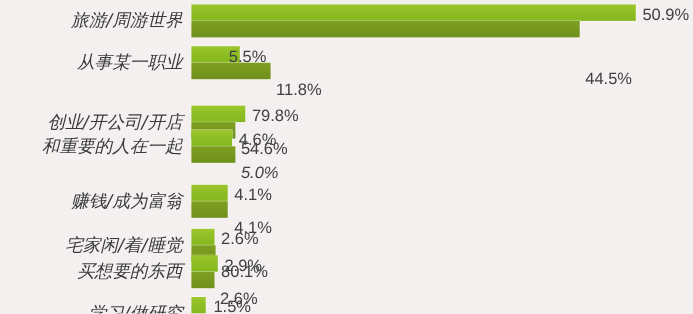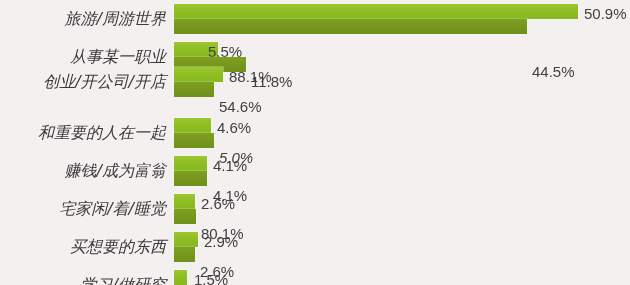--- a/index.html
+++ b/index.html
@@ -103,26 +103,26 @@
         <div class="bar a" style="width:44px;"></div>
         <div class="vlabel a" style="left:34px;">5.5%</div>
       </div>
       <div class="barline b">
         <div class="bar b" style="width:72px;"></div>
         <div class="vlabel b" style="left:77px;">11.8%</div>
       </div>
     </div>
   </div>
 
-  <div class="row" style="top:63px;text-align:center;">
+  <div class="row" style="top:92px;text-align:center;">
     <div class="cat-label">创业/开公司/开店</div>
     <div class="bars">
       <div class="barline a">
         <div class="bar a" style="width:49px;"></div>
-        <div class="vlabel a" style="left:55px;">88.1%</div>
+        <div class="vlabel a" style="left:55px;">79.8%</div>
       </div>
       <div class="barline b">
         <div class="bar b" style="width:40px;"></div>
         <div class="vlabel b" style="left:45px;">54.6%</div>
       </div>
     </div>
   </div>
 
   <div class="row" style="top:114px;">
     <div class="cat-label">和重要的人在一起</div>
@@ -131,35 +131,35 @@
         <div class="bar a" style="width:37px;"></div>
         <div class="vlabel a" style="left:43px;">4.6%</div>
       </div>
       <div class="barline b">
         <div class="bar b" style="width:40px;"></div>
         <div class="vlabel b" style="left:45px;font-style:italic;">5.0%</div>
       </div>
     </div>
   </div>
 
-  <div class="row" style="top:152px;">
+  <div class="row" style="top:164px;">
     <div class="cat-label">赚钱/成为富翁</div>
     <div class="bars">
       <div class="barline a">
         <div class="bar a" style="width:33px;"></div>
         <div class="vlabel a" style="left:39px;">4.1%</div>
       </div>
       <div class="barline b">
         <div class="bar b" style="width:33px;"></div>
         <div class="vlabel b" style="left:39px;">4.1%</div>
       </div>
     </div>
   </div>
 
-  <div class="row" style="top:190px;">
+  <div class="row" style="top:204px;">
     <div class="cat-label">宅家闲/着/睡觉</div>
     <div class="bars">
       <div class="barline a">
         <div class="bar a" style="width:21px;"></div>
         <div class="vlabel a" style="left:27px;">2.6%</div>
       </div>
       <div class="barline b">
         <div class="bar b" style="width:22px;"></div>
         <div class="vlabel b" style="left:27px;">80.1%</div>
       </div>

